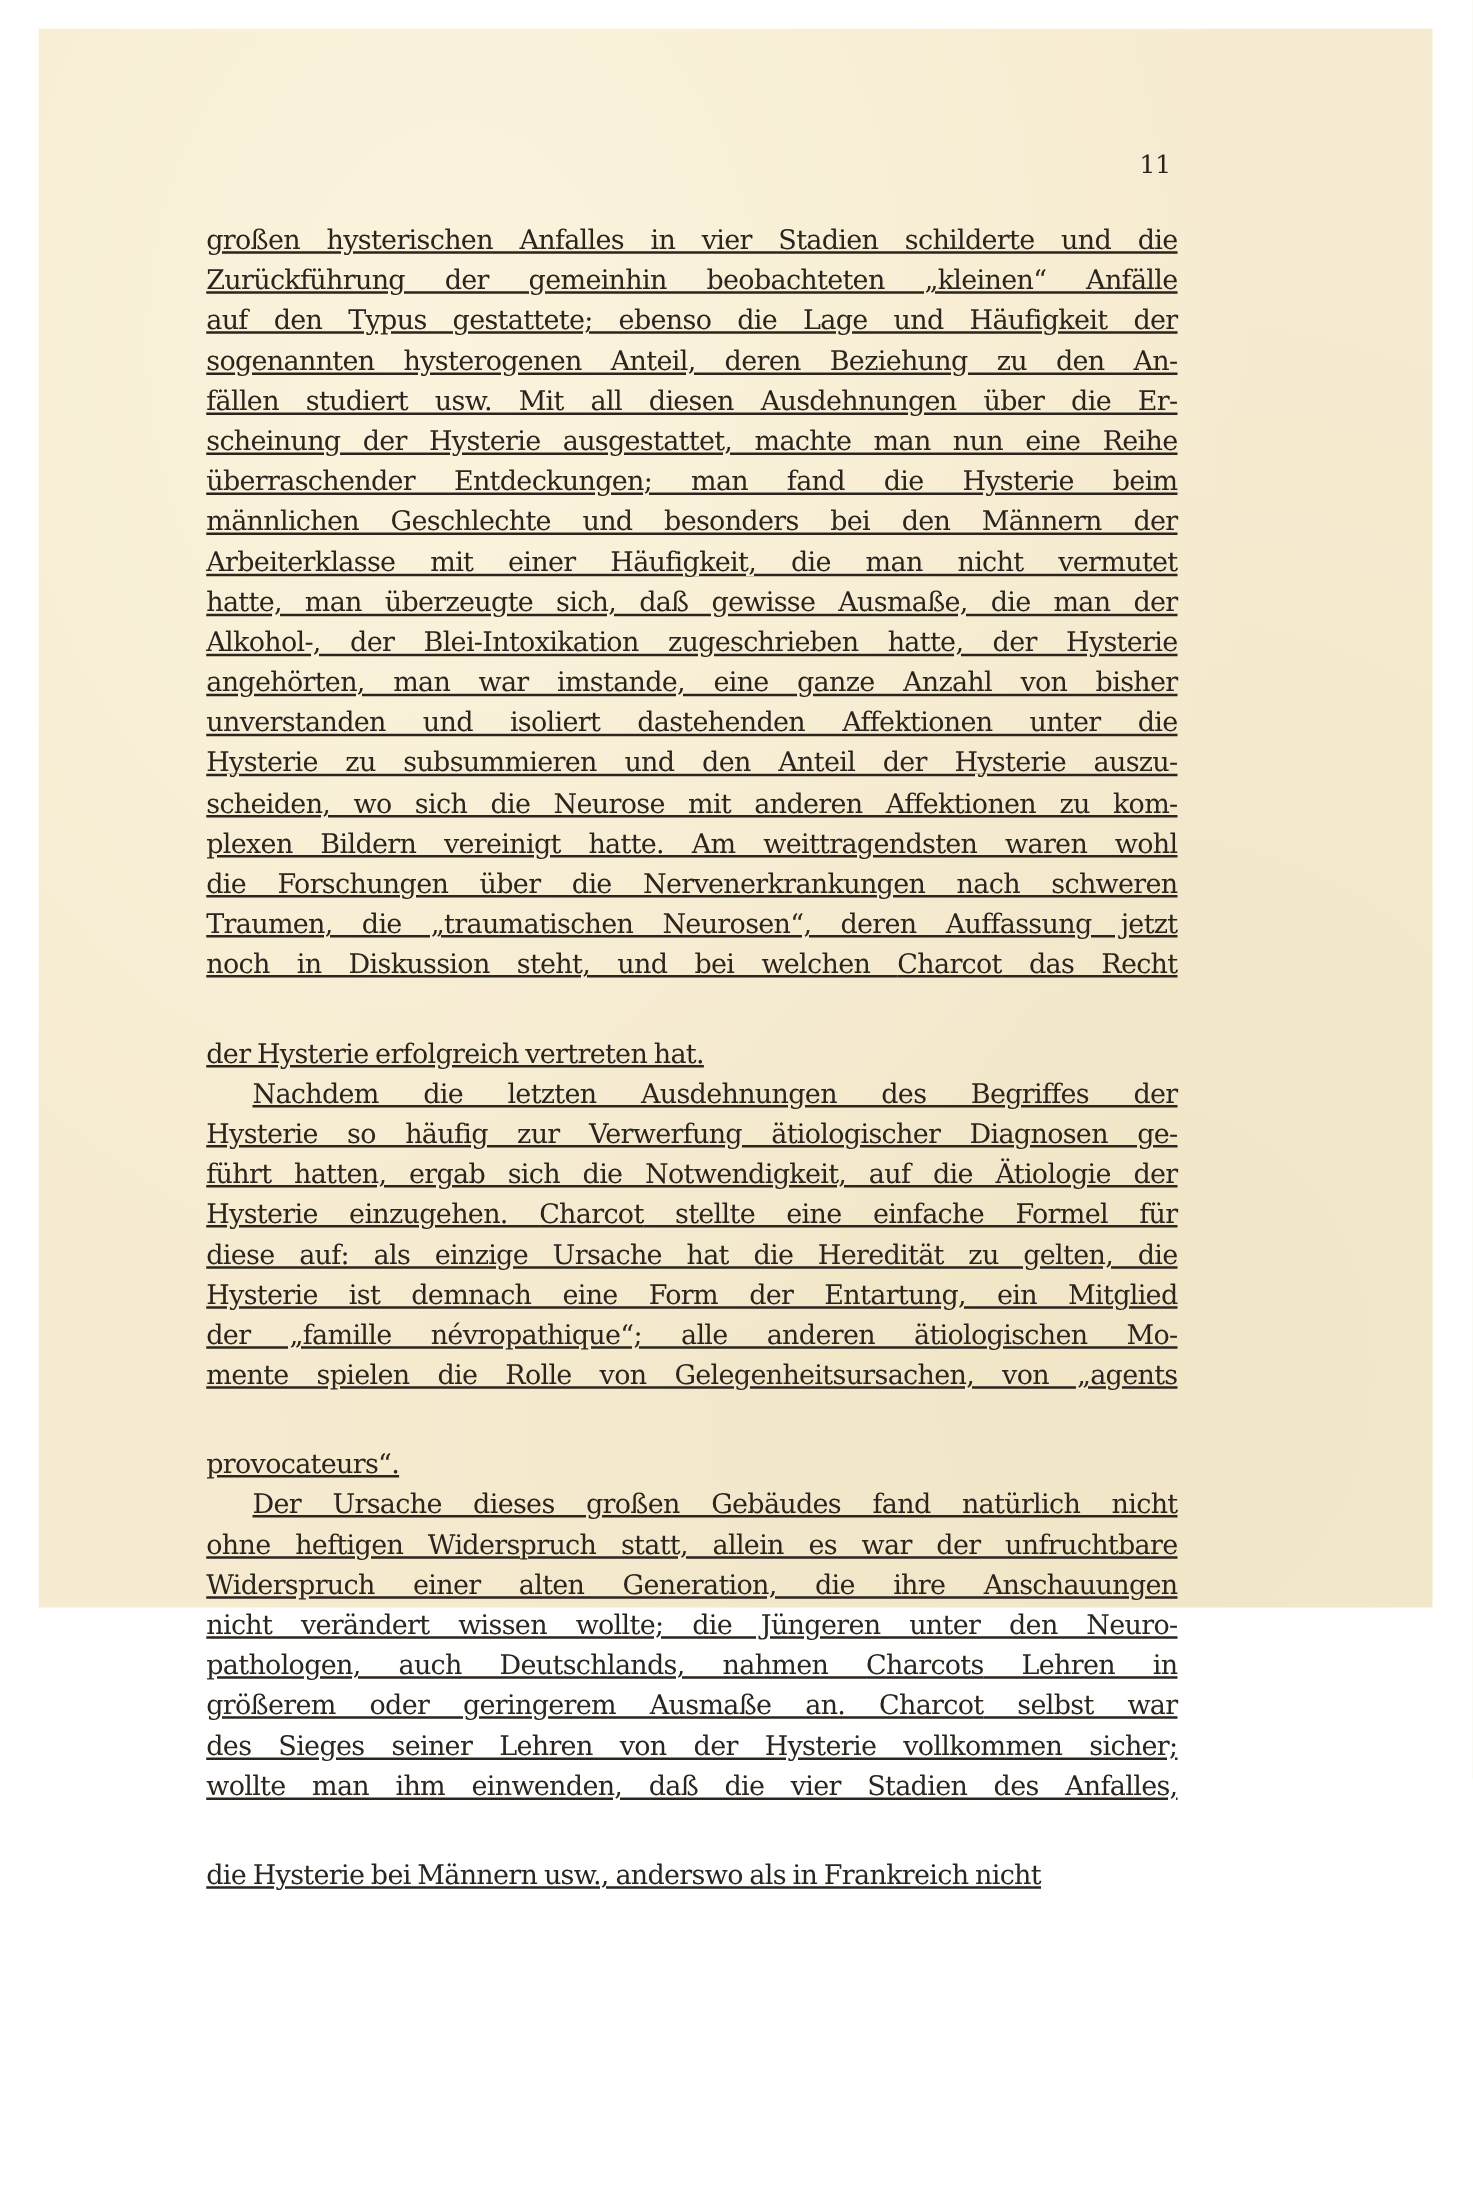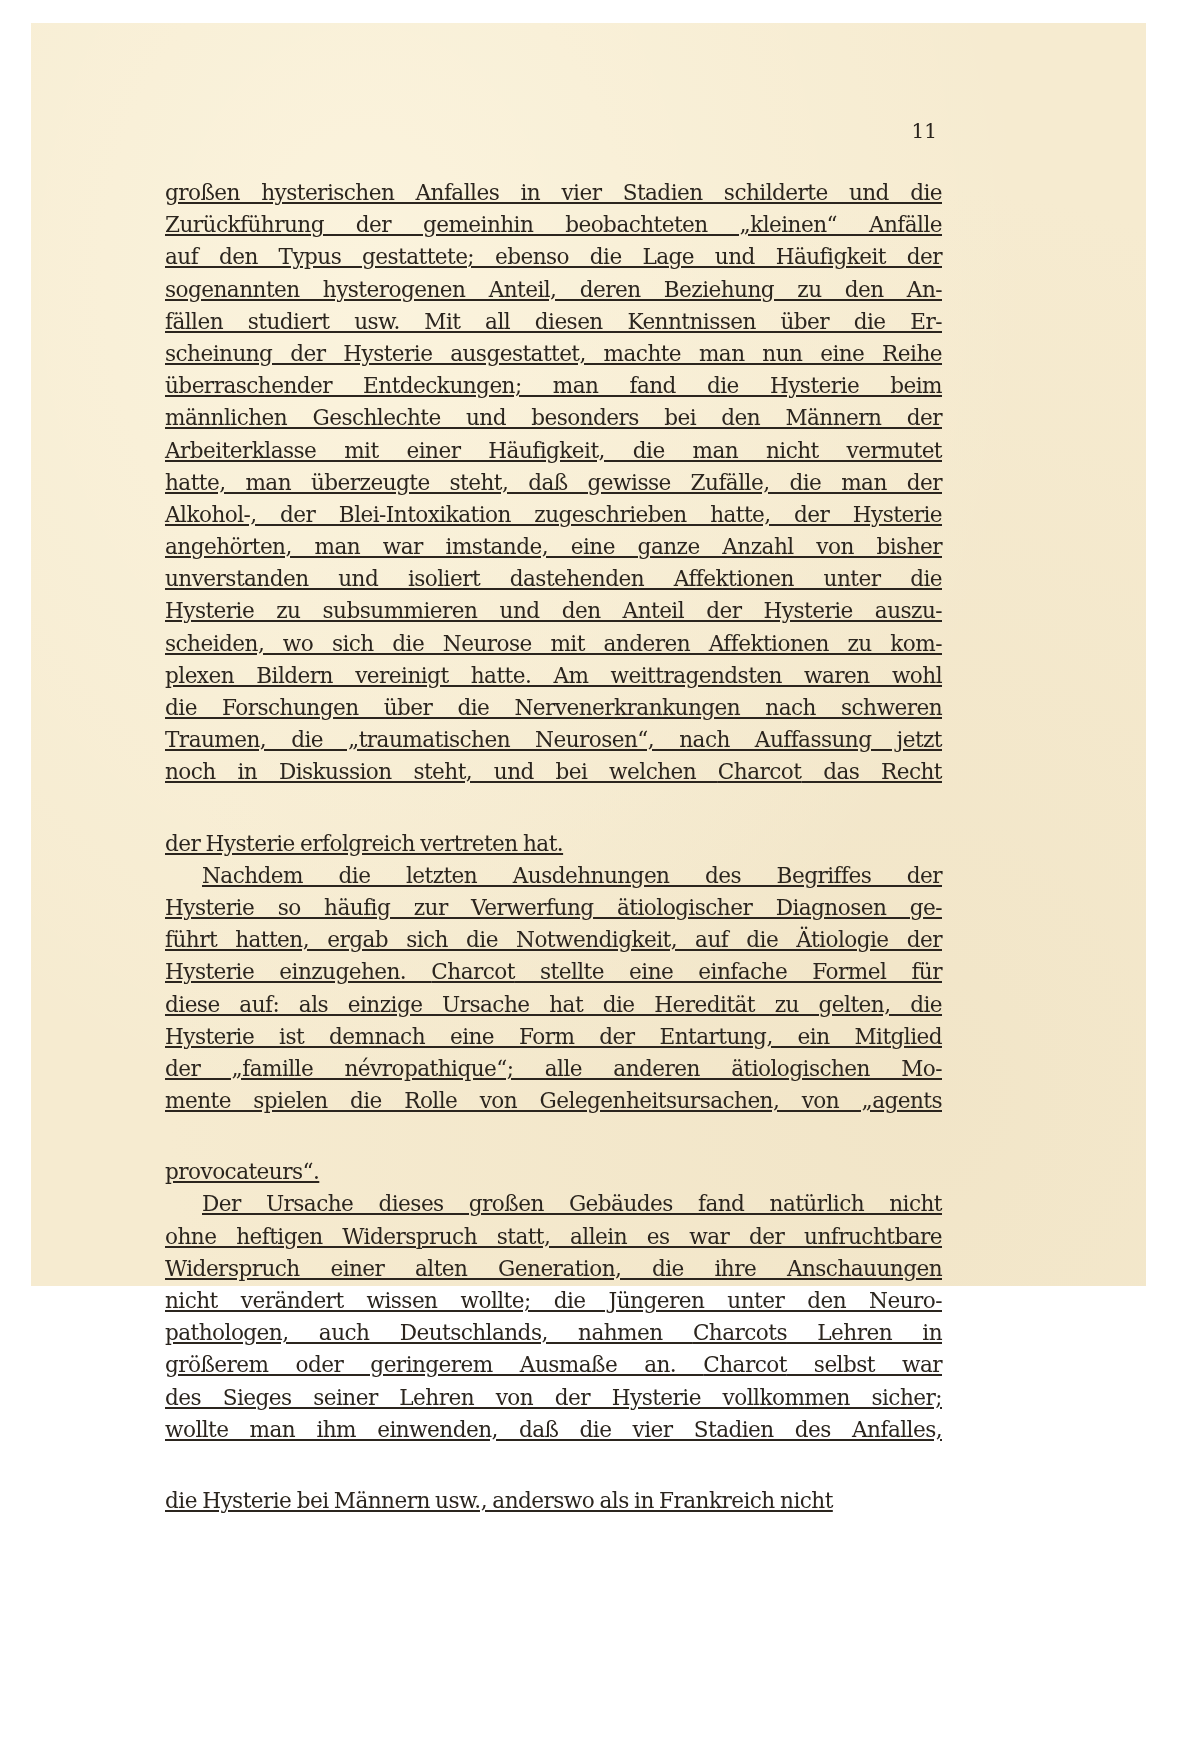--- a/index.html
+++ b/index.html
@@ -74,34 +74,34 @@
 
 <div class="page">
   <div class="page-number">11</div>
 
   <div class="text-block" id="text-block">
       <div>
         <span class="line"><span class="seg">großen hysterischen Anfalles in vier Stadien schilderte und die</span></span>
         <span class="line"><span class="seg">Zurückführung der gemeinhin beobachteten „kleinen“ Anfälle</span></span>
         <span class="line"><span class="seg">auf den Typus gestattete; ebenso die Lage und Häufigkeit der</span></span>
         <span class="line"><span class="seg">sogenannten hysterogenen Anteil, deren Beziehung zu den An-</span></span>
-        <span class="line"><span class="seg">fällen studiert usw. Mit all diesen Kenntnissen über die Er-</span></span>
+        <span class="line"><span class="seg">fällen studiert usw. Mit all diesen Ausdehnungen über die Er-</span></span>
         <span class="line"><span class="seg">scheinung der Hysterie ausgestattet, machte man nun eine Reihe</span></span>
         <span class="line"><span class="seg">überraschender Entdeckungen; man fand die Hysterie beim</span></span>
         <span class="line"><span class="seg">männlichen Geschlechte und besonders bei den Männern der</span></span>
         <span class="line"><span class="seg">Arbeiterklasse mit einer Häufigkeit, die man nicht vermutet</span></span>
-        <span class="line"><span class="seg">hatte, man überzeugte steht, daß gewisse Zufälle, die man der</span></span>
+        <span class="line"><span class="seg">hatte, man überzeugte sich, daß gewisse Ausmaße, die man der</span></span>
         <span class="line"><span class="seg">Alkohol-, der Blei-Intoxikation zugeschrieben hatte, der Hysterie</span></span>
         <span class="line"><span class="seg">angehörten, man war imstande, eine ganze Anzahl von bisher</span></span>
         <span class="line"><span class="seg">unverstanden und isoliert dastehenden Affektionen unter die</span></span>
         <span class="line"><span class="seg">Hysterie zu subsummieren und den Anteil der Hysterie auszu-</span></span>
         <span class="line"><span class="seg">scheiden, wo sich die Neurose mit anderen Affektionen zu kom-</span></span>
         <span class="line"><span class="seg">plexen Bildern vereinigt hatte. Am weittragendsten waren wohl</span></span>
         <span class="line"><span class="seg">die Forschungen über die Nervenerkrankungen nach schweren</span></span>
-        <span class="line"><span class="seg">Traumen, die „traumatischen Neurosen“, nach Auffassung jetzt</span></span>
+        <span class="line"><span class="seg">Traumen, die „traumatischen Neurosen“, deren Auffassung jetzt</span></span>
         <span class="line"><span class="seg">noch in Diskussion steht, und bei welchen </span><span class="seg spaced">Charcot</span><span class="seg"> das Recht</span></span>
         <span class="line last"><span class="seg">der Hysterie erfolgreich vertreten hat.</span></span>
       </div>
       <div>
         <span class="line indent"><span class="seg">Nachdem die letzten Ausdehnungen des Begriffes der</span></span>
         <span class="line"><span class="seg">Hysterie so häufig zur Verwerfung ätiologischer Diagnosen ge-</span></span>
         <span class="line"><span class="seg">führt hatten, ergab sich die Notwendigkeit, auf die Ätiologie der</span></span>
         <span class="line"><span class="seg">Hysterie einzugehen. </span><span class="seg spaced">Charcot</span><span class="seg"> stellte eine einfache Formel für</span></span>
         <span class="line"><span class="seg">diese auf: als einzige Ursache hat die Heredität zu gelten, die</span></span>
         <span class="line"><span class="seg">Hysterie ist demnach eine Form der Entartung, ein Mitglied</span></span>

